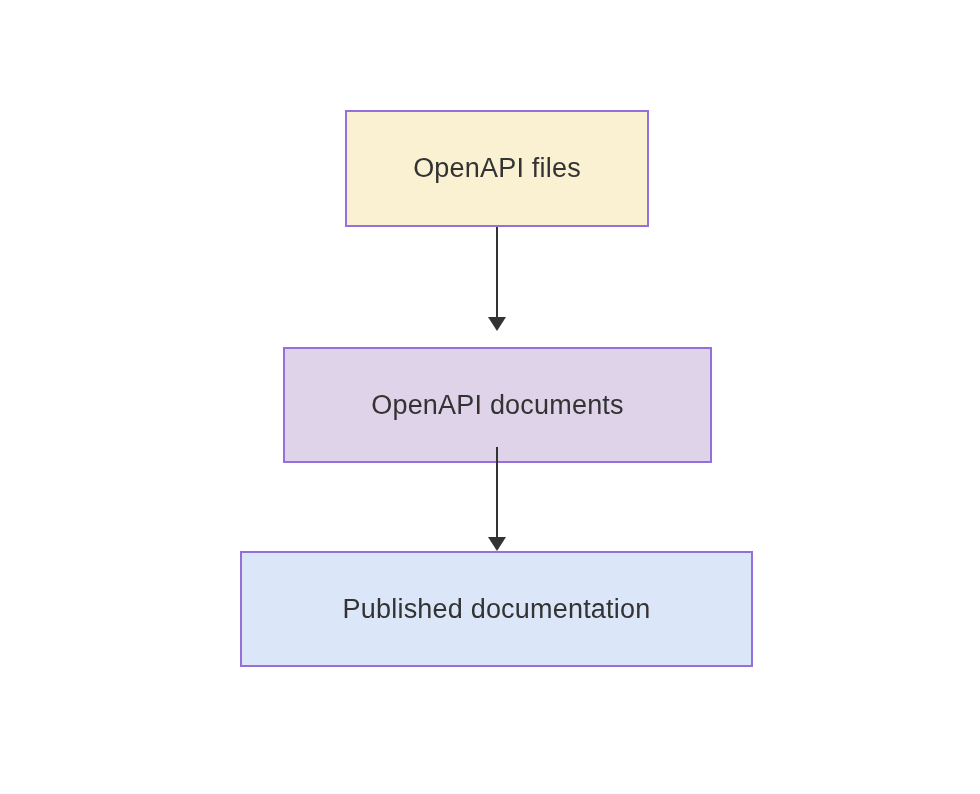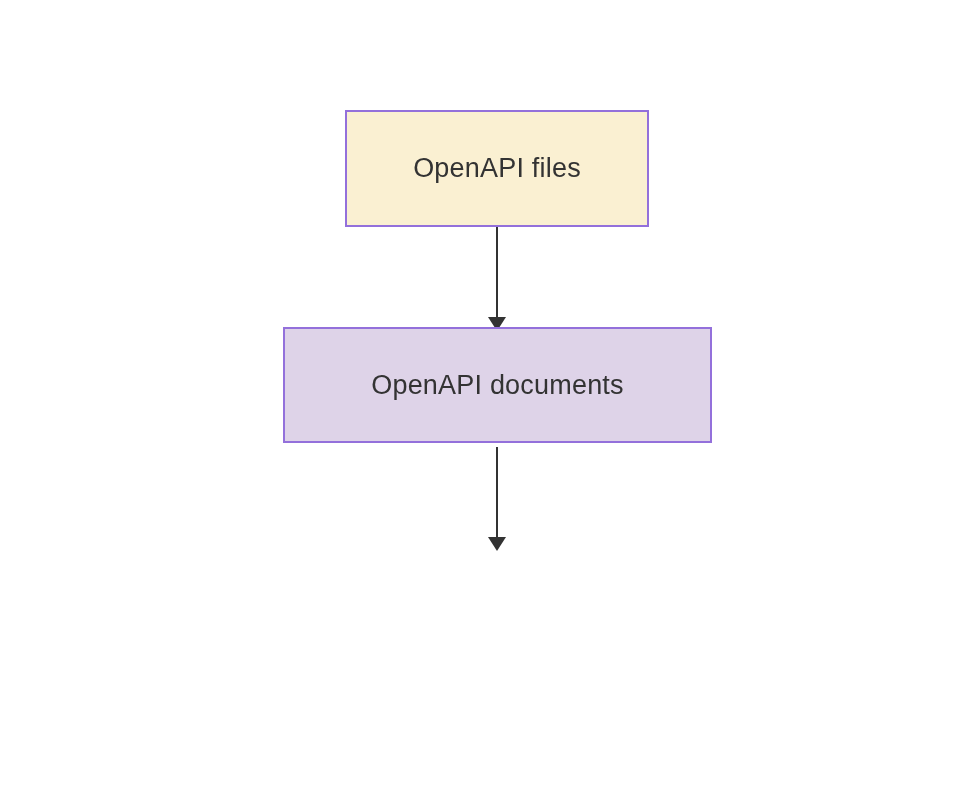--- a/index.html
+++ b/index.html
@@ -23,21 +23,21 @@
     align-items: center;
     justify-content: center;
     color: var(--text-color, #333333);
     font-size: 27px;
     font-weight: 400;
     letter-spacing: 0.2px;
     text-align: center;
     white-space: nowrap;
   }
   #node-source     { left: 345px; top: 110px; width: 304px; height: 117px; }
-  #node-openapi    { left: 283px; top: 327px; width: 429px; height: 116px; }
+  #node-openapi    { left: 283px; top: 347px; width: 429px; height: 116px; }
   #node-published  { left: 240px; top: 551px; width: 513px; height: 116px; }
 
   .edge-line {
     position: absolute;
     width: 2px;
     left: 496px;
     background: var(--arrow-color, #333333);
   }
   #edge-1-line { top: 227px; height: 90px; }
   #edge-2-line { top: 447px; height: 90px; }
@@ -66,14 +66,17 @@
   <div class="edge-line" id="edge-1-line"></div>
   <div class="edge-head" id="edge-1-head"></div>
 
   <div class="node" id="node-openapi" style="background-color: rgb(222, 211, 232);">
     <span>OpenAPI documents</span>
   </div>
 
   <div class="edge-line" id="edge-2-line"></div>
   <div class="edge-head" id="edge-2-head"></div>
 
+  <div class="node" id="node-published" style="background-color: rgb(219, 230, 248);">
+    <span>Published documentation</span>
+  </div>
 
 </div>
 
 </body></html>

